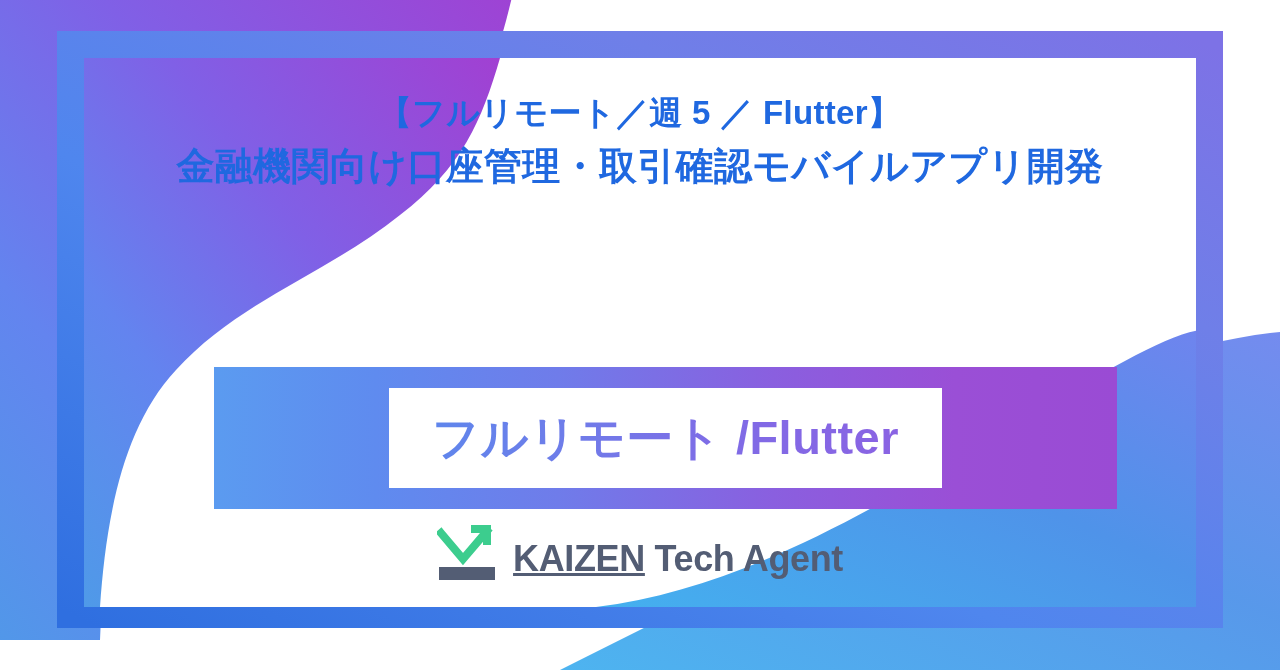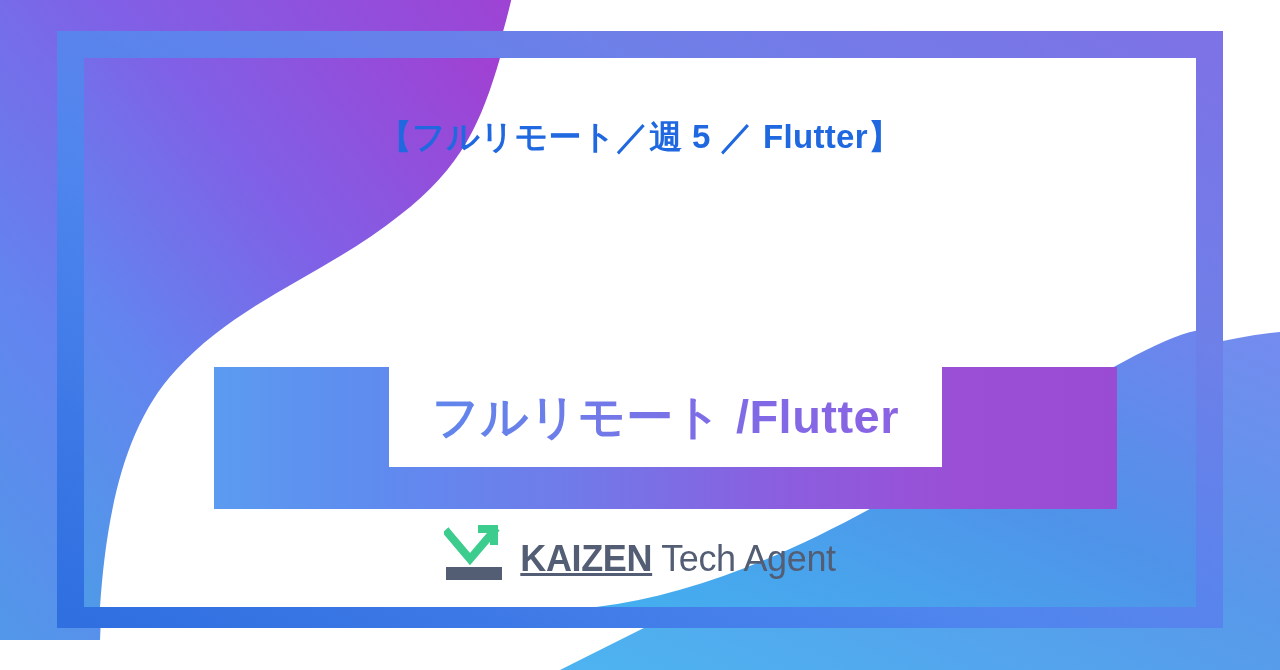--- a/index.html
+++ b/index.html
@@ -33,21 +33,21 @@
     left: 0;
     top: 0;
     width: 1280px;
     height: 670px;
     display: flex;
     flex-direction: column;
     align-items: center;
   }
 
   .headline {
-    margin-top: 116px;
+    margin-top: 92px;
     text-align: center;
     color: #1f68e0;
     letter-spacing: 0.02em;
     line-height: 1.28;
   }
   .headline .l1 {
     display: block;
     font-size: 33px;
     font-weight: 700;
   }
@@ -66,20 +66,21 @@
     width: 903px;
     height: 142px;
     background: linear-gradient(90deg,
                 #5b9bf0 0%,
                 #5f8bef 18%,
                 #6f7cea 38%,
                 #8a5fdf 62%,
                 #9a4fd6 82%,
                 #9a4bd4 100%);
     display: flex;
+    align-items: center;
     justify-content: center;
   }
   .badge-inner {
     width: 553px;
     height: 100px;
     background: #ffffff;
     display: flex;
     align-items: center;
     justify-content: center;
   }
@@ -113,21 +114,21 @@
   }
   .logo-word {
     font-size: 36px;
     color: #535d74;
     letter-spacing: -0.01em;
     white-space: nowrap;
     line-height: 1;
     padding-top: 16px;
   }
   .logo-word .b { font-weight: 700; text-decoration: underline; }
-  .logo-word .r { font-weight: 400; }
+  .logo-word .r { font-weight: 700; }
 </style>
 </head>
 <body>
 
 <div id="stage">
 
   <svg class="art" viewBox="0 0 1280 670" preserveAspectRatio="none">
     <defs>
       <linearGradient id="gTopLeft" x1="0" y1="1" x2="1" y2="0">
         <stop offset="0%" stop-color="#4f9ae8"></stop>
@@ -186,20 +187,21 @@
       <path d="M 1200 330
                C 1160 335, 1070 392, 952 462
                C 838 530, 720 592, 596 607
                L 1200 607 Z" fill="url(#gBotRight)"></path>
     </g>
   </svg>
 
   <div class="content">
     <div class="headline">
       <span class="l1">【フルリモート／週 5 ／ Flutter】</span>
+      <span class="l2">金融機関向け口座管理・取引確認モバイルアプリ開発</span>
     </div>
   </div>
 
   <div class="badge-bar">
     <div class="badge-inner">
       <span class="badge-text">フルリモート /Flutter</span>
     </div>
   </div>
 
   <div class="logo">

